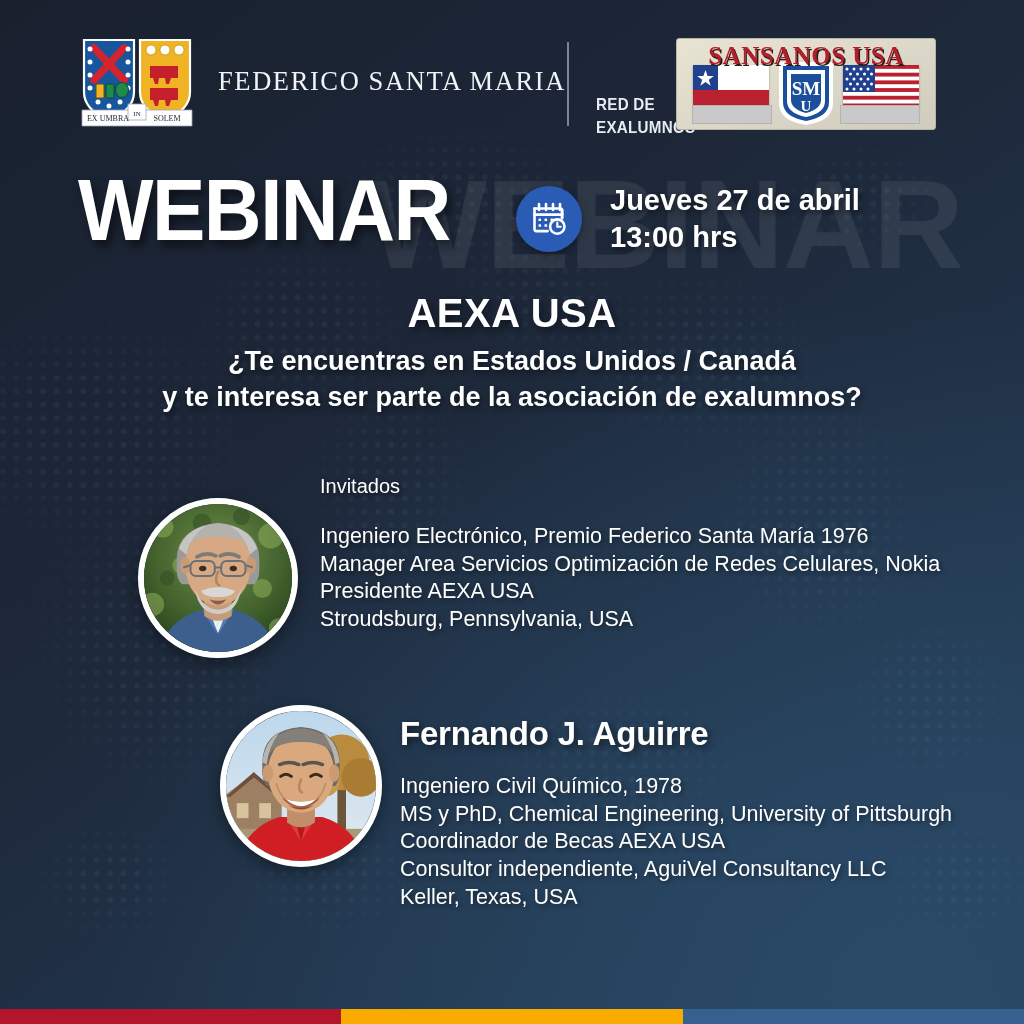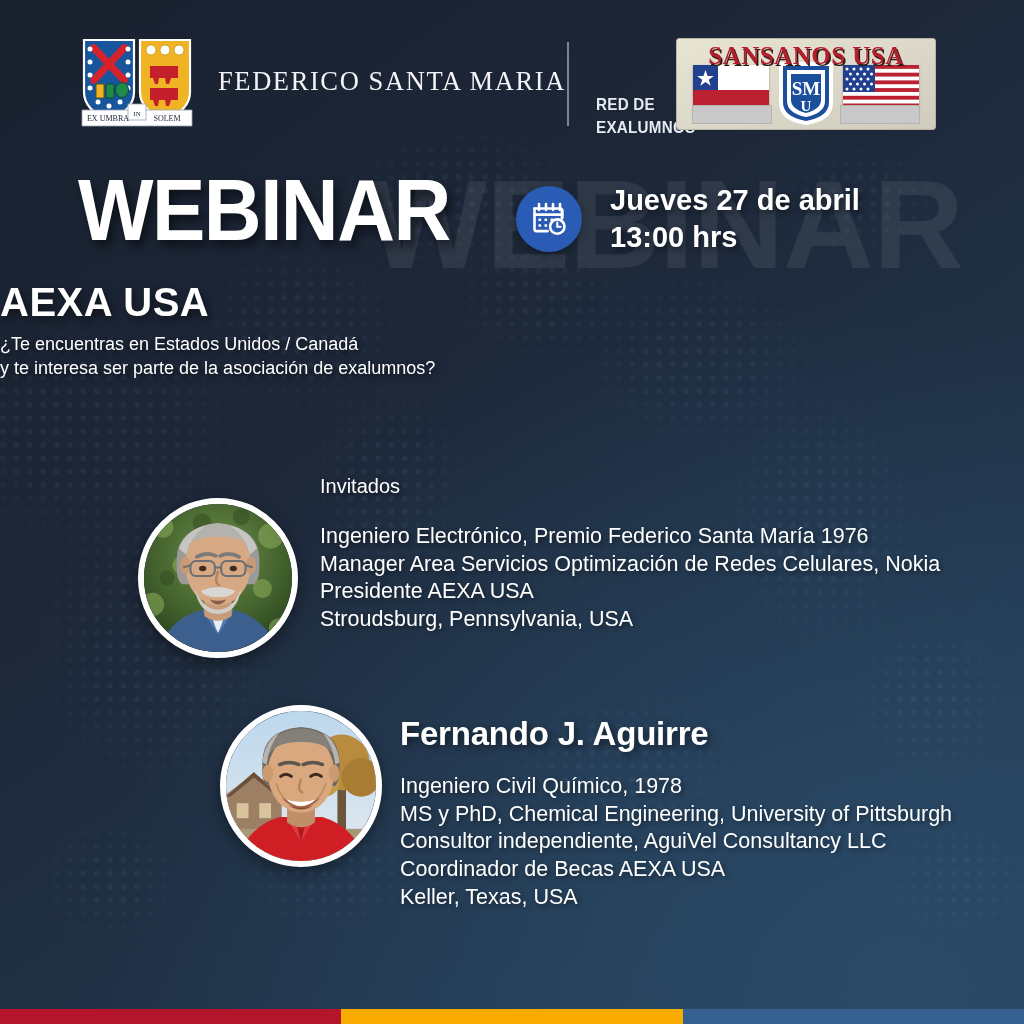--- a/index.html
+++ b/index.html
@@ -135,27 +135,27 @@
     box-shadow: 0 3px 10px rgba(0,0,0,.35);
     display: flex; align-items: center; justify-content: center;
   }
   .date-block {
     position: absolute; left: 610px; top: 182px;
     color: #ffffff; font-size: 29px; font-weight: 700; line-height: 1.29;
     text-shadow: 2px 3px 6px rgba(0,0,0,.5);
   }
 
   
-  .title-block { position: absolute; left: 0; right: 0; top: 280px; text-align: left; }
+  .title-block { position: absolute; left: 0; right: 0; top: 291px; text-align: center; }
   .aexa-title {
     color: #ffffff; font-size: 40px; font-weight: 800; letter-spacing: .5px;
     text-shadow: 3px 4px 8px rgba(0,0,0,.5); line-height: 1.1;
   }
   .aexa-sub {
-    margin-top: 9px; color: #ffffff; font-size: 18px; font-weight: 400;
+    margin-top: 9px; color: #ffffff; font-size: 27px; font-weight: 700;
     line-height: 1.33; text-shadow: 2px 3px 6px rgba(0,0,0,.5);
   }
 
   
   .speaker { position: absolute; }
   .speaker-photo {
     position: absolute; border-radius: 50%;
     border: 6px solid #ffffff; overflow: hidden;
     box-shadow: 0 5px 16px rgba(0,0,0,.42);
   }
@@ -478,22 +478,22 @@
       <path d="M47 68 q3 10 8 14" stroke="#bf8d63" stroke-width="1.6" fill="none" stroke-linecap="round"></path>
       <path d="M93 68 q-3 10 -8 14" stroke="#bf8d63" stroke-width="1.6" fill="none" stroke-linecap="round"></path>
     </svg>
   </div>
 
   <div class="speaker" id="sp2">
     <div class="sp-name">Fernando J. Aguirre</div>
     <div class="sp-lines">
       <div>Ingeniero Civil Químico, 1978</div>
       <div>MS y PhD, Chemical Engineering, University of Pittsburgh</div>
+      <div>Coordinador de Becas AEXA USA</div>
       <div>Consultor independiente, AguiVel Consultancy LLC</div>
-      <div>Coordinador de Becas AEXA USA</div>
       <div>Keller, Texas, USA</div>
     </div>
   </div>
 
   <div class="bottom-bar">
     <div class="bb-red"></div>
     <div class="bb-yellow"></div>
     <div class="bb-blue"></div>
   </div>
 

